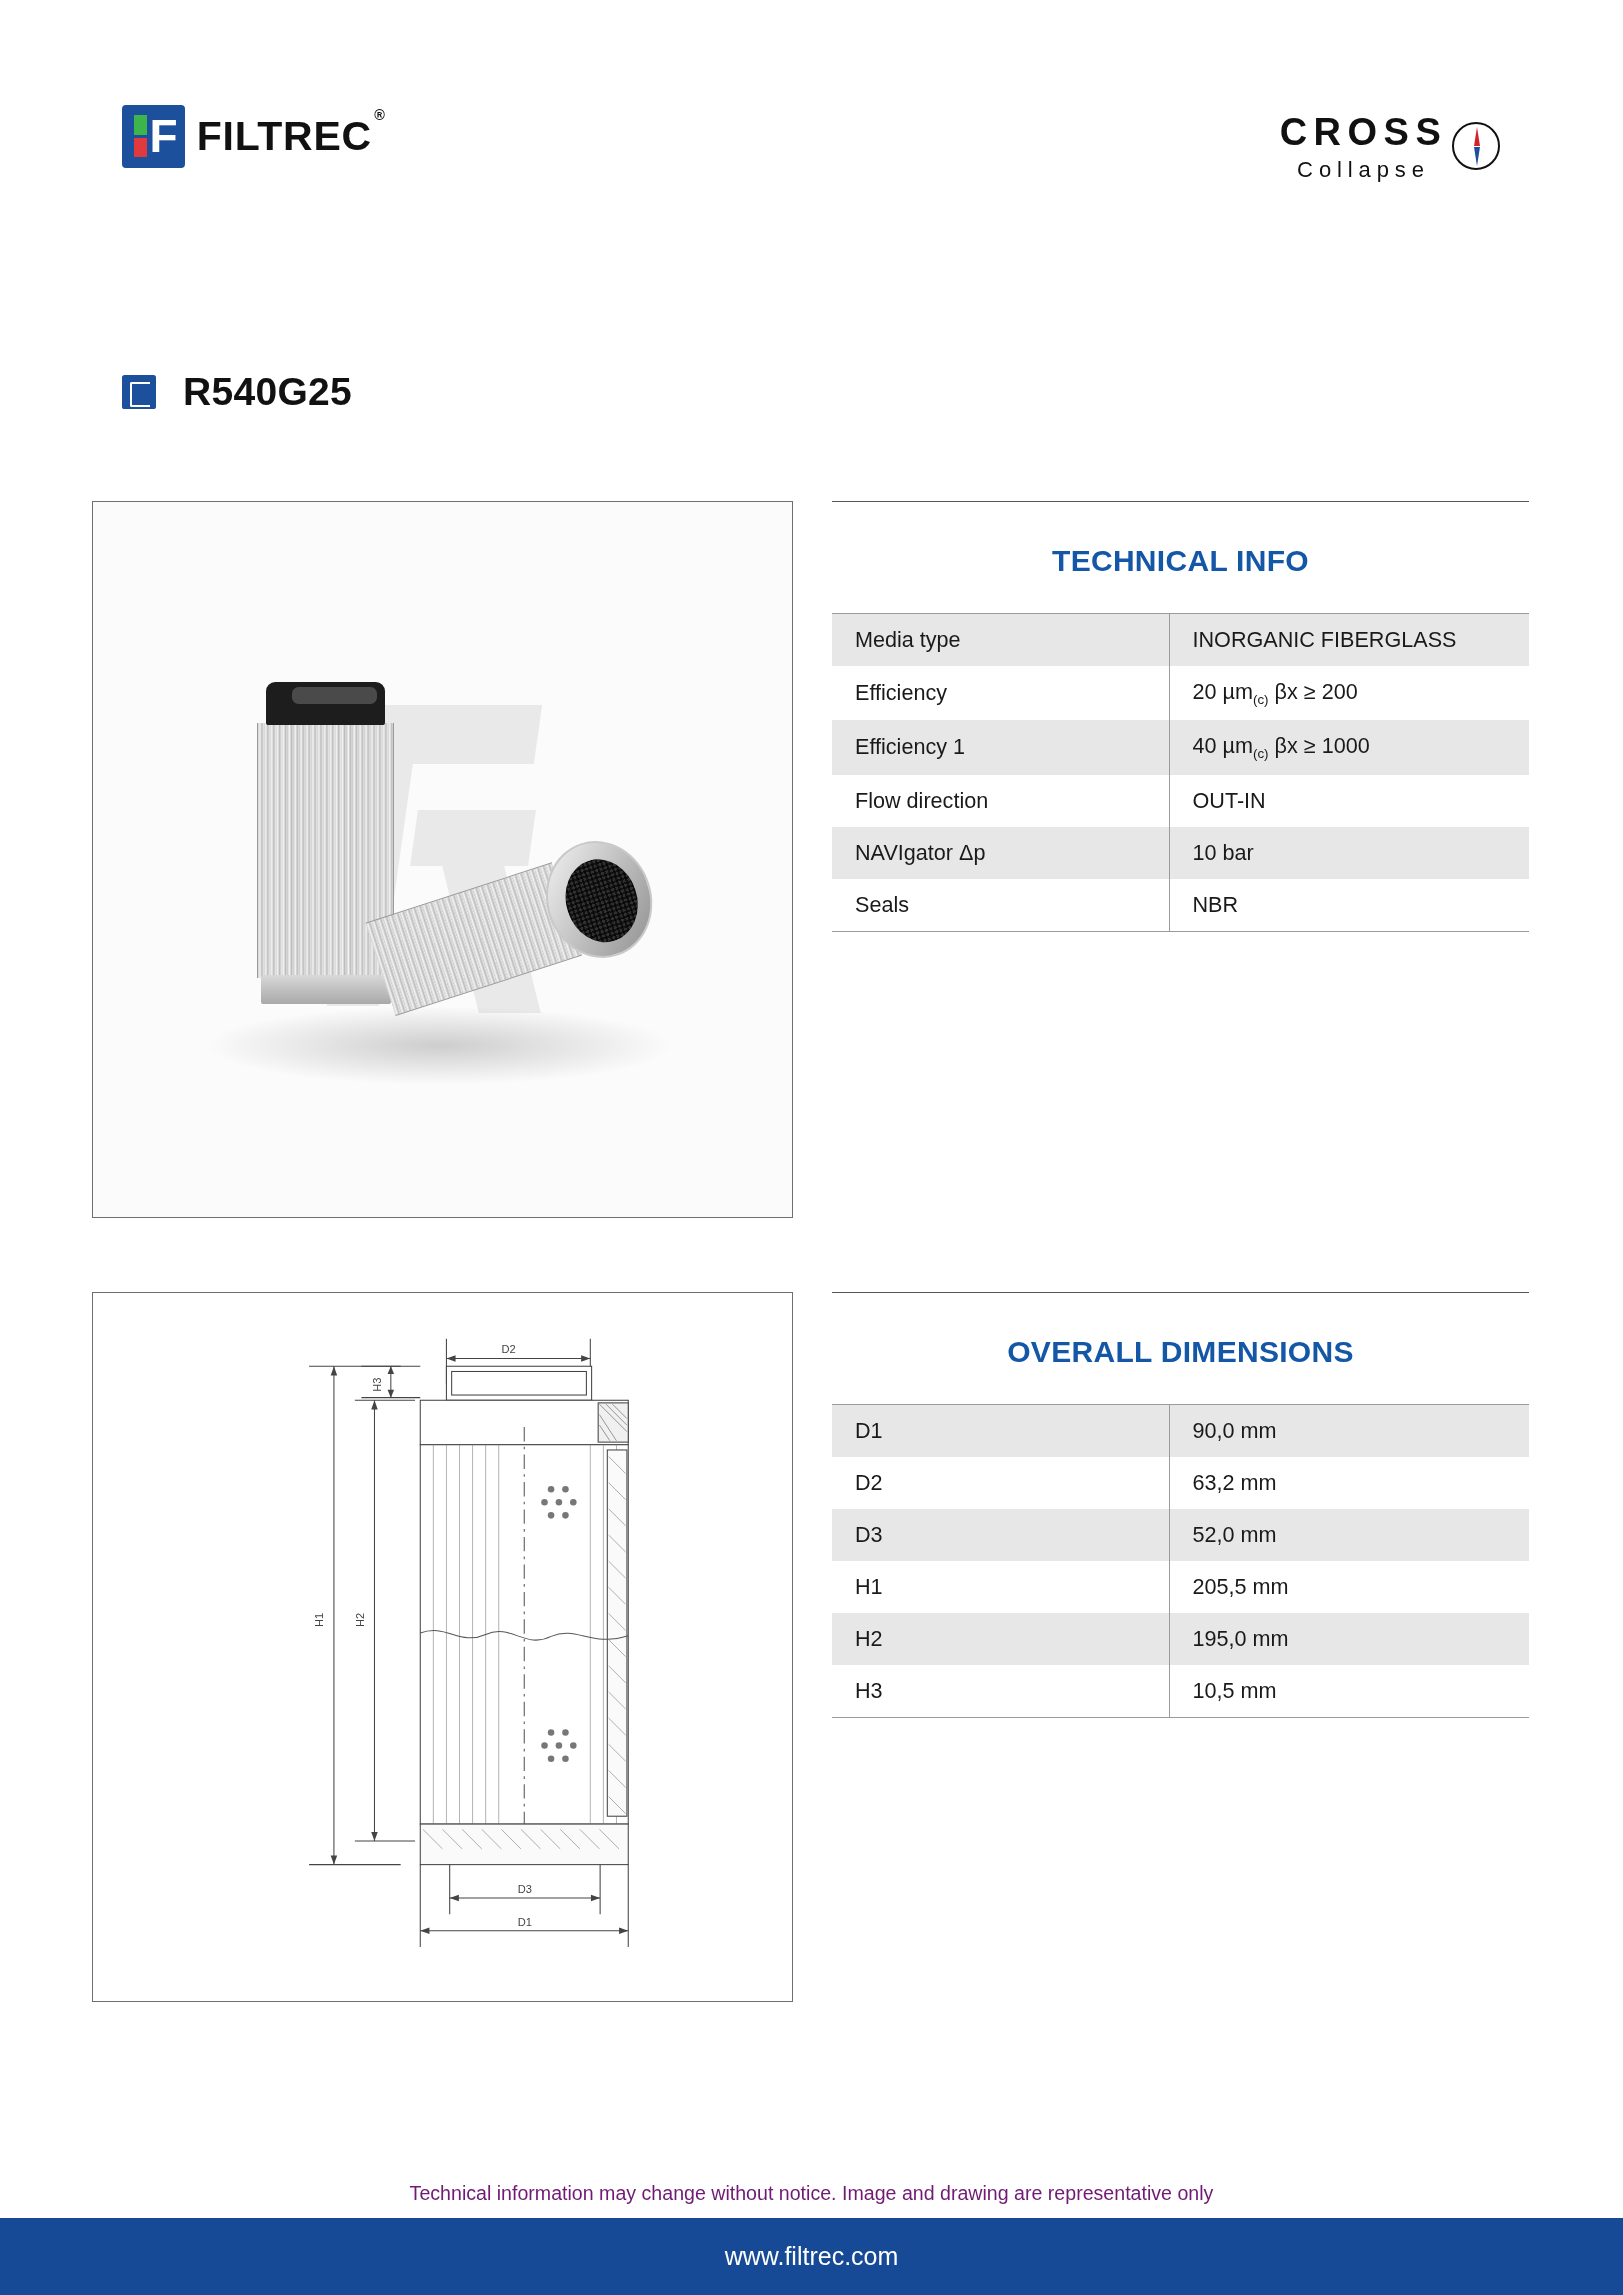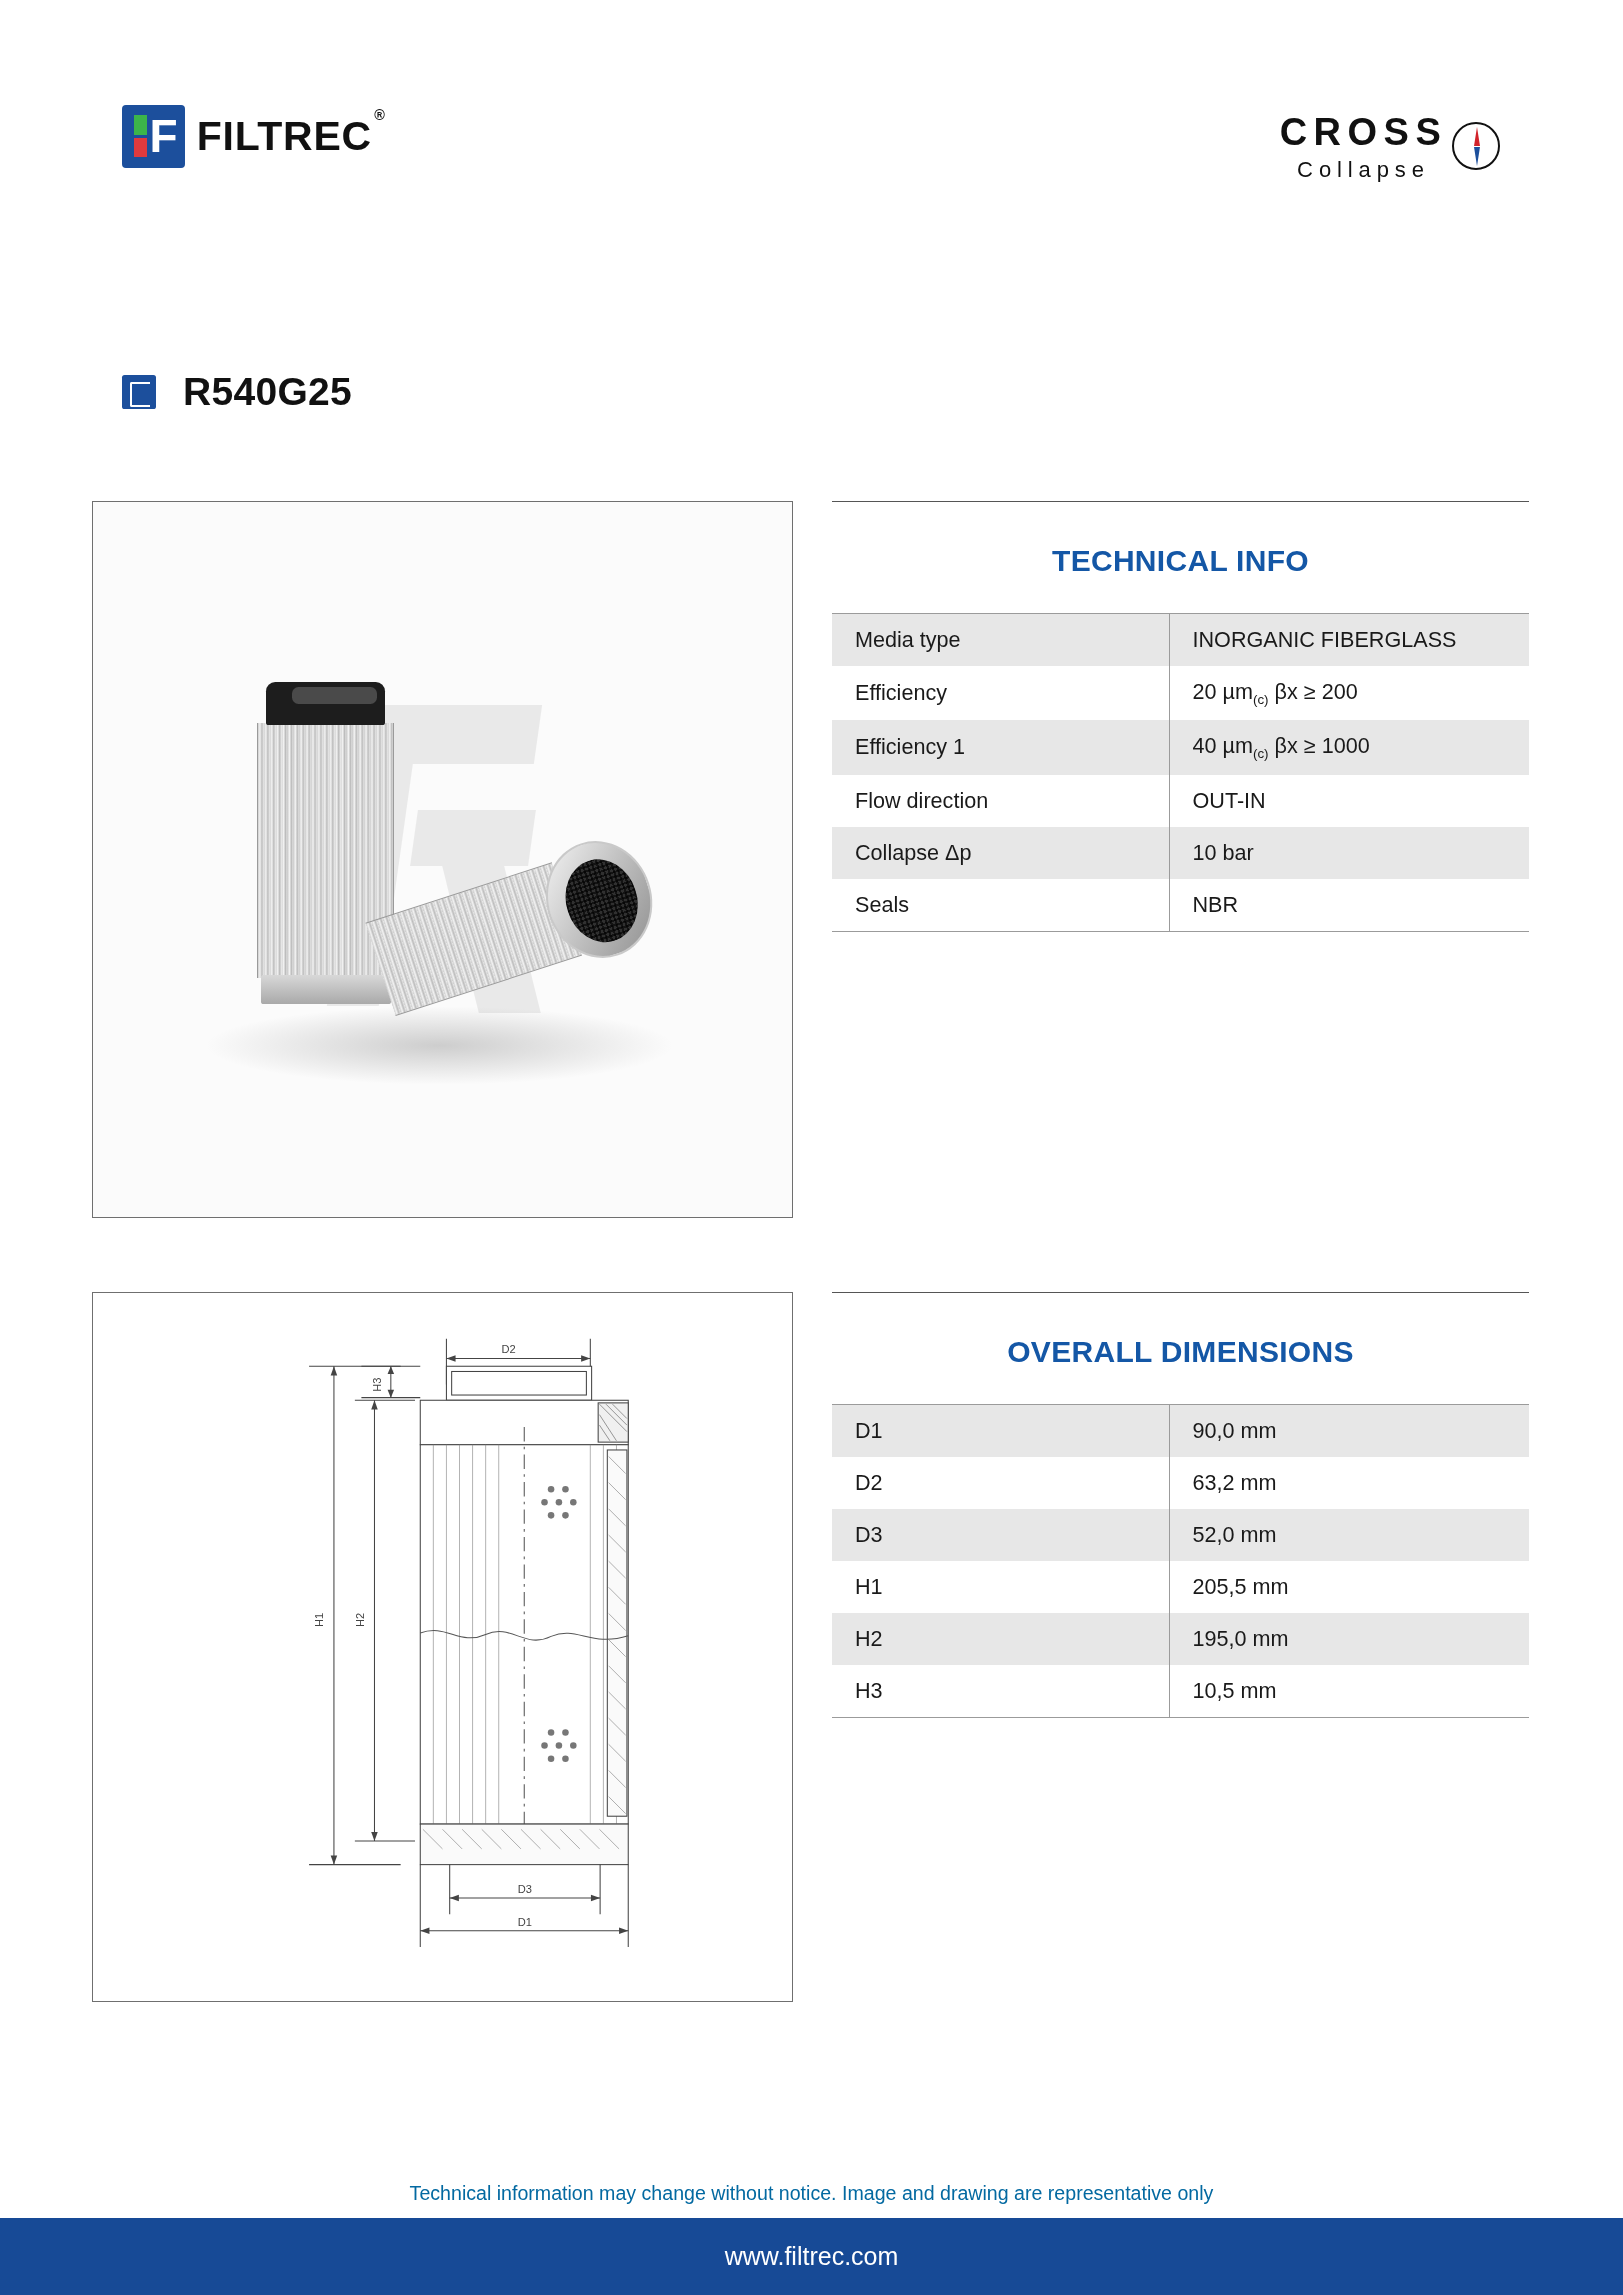--- a/index.html
+++ b/index.html
@@ -279,21 +279,21 @@
   .tech-wrap { position: absolute; left: 832px; top: 501px; width: 697px; }
   .dims-wrap { position: absolute; left: 832px; top: 1292px; width: 697px; }
 
   
   .footer-note {
     position: absolute;
     left: 0; right: 0;
     top: 2182px;
     text-align: center;
     font-size: 19.6px;
-    color: #0369a1;
+    color: #701a75;
   }
   .footer-bar {
     position: absolute;
     left: 0; right: 0; bottom: 0;
     height: 77px;
     background: #174a96;
     color: #ffffff;
     display: flex;
     align-items: center;
     justify-content: center;
@@ -366,21 +366,21 @@
       </tr>
       <tr>
         <td class="k">Efficiency 1</td>
         <td class="v"><span>40 µm</span><sub>(c)</sub><span> βx ≥ 1000</span></td>
       </tr>
       <tr>
         <td class="k">Flow direction</td>
         <td class="v">OUT-IN</td>
       </tr>
       <tr>
-        <td class="k">Collapse Δp</td>
+        <td class="k">NAVIgator Δp</td>
         <td class="v">10 bar</td>
       </tr>
       <tr>
         <td class="k">Seals</td>
         <td class="v">NBR</td>
       </tr>
     </tbody>
   </table>
 </div>
 

